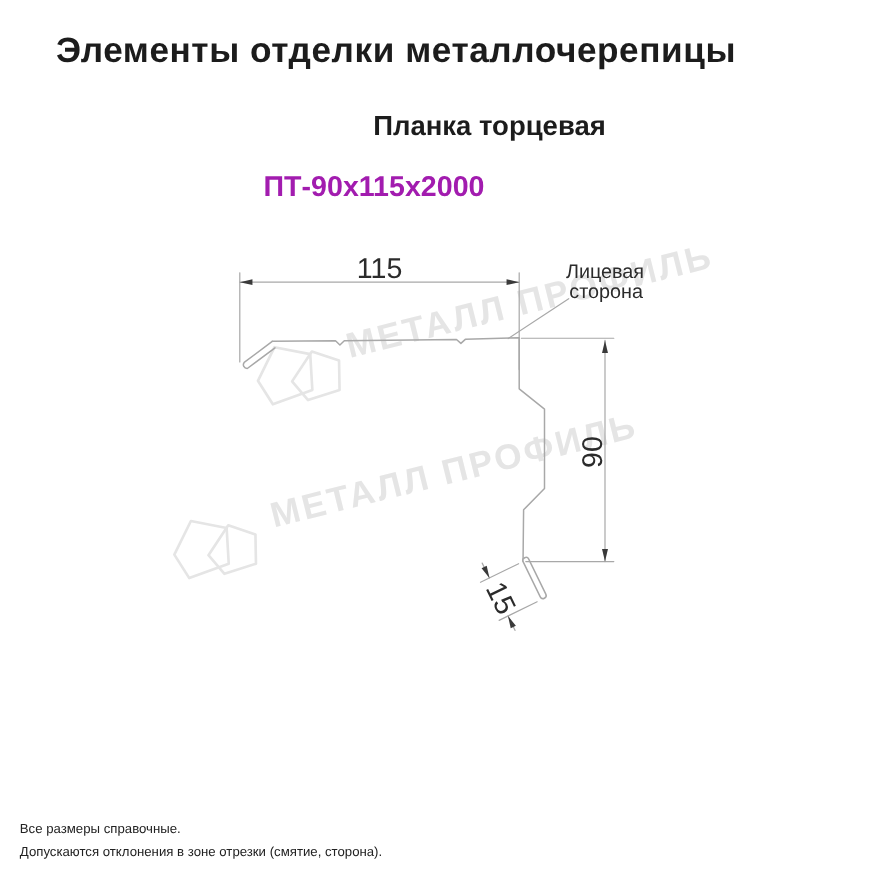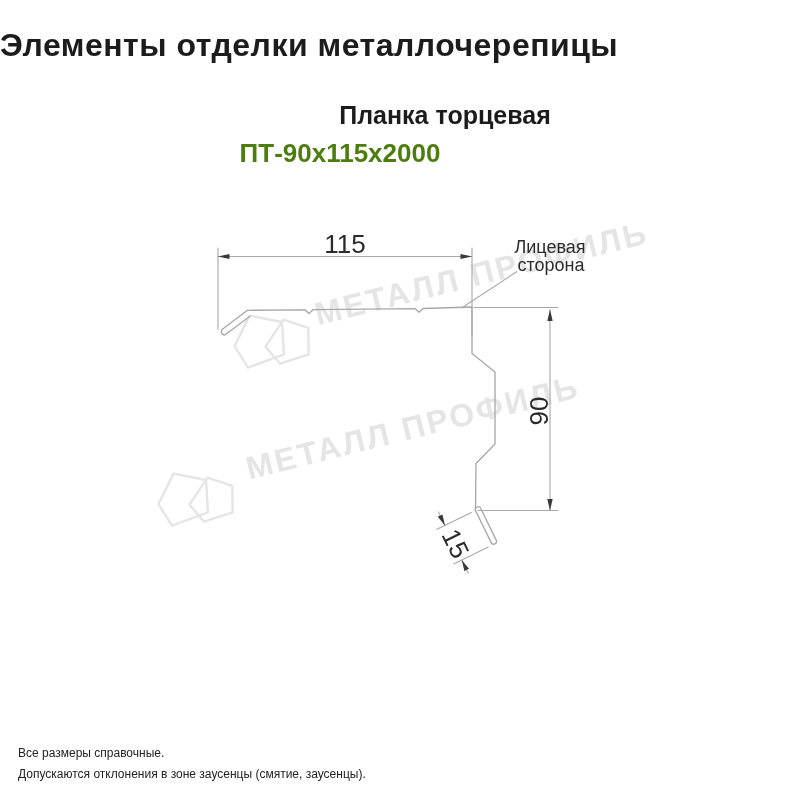--- a/index.html
+++ b/index.html
@@ -8,38 +8,38 @@
     width: 800px;
     height: 800px;
     background: #ffffff;
     font-family: "Liberation Sans", sans-serif;
     overflow: hidden;
     position: relative;
   }
   .abs { position: absolute; }
   .hdr-title {
     top: 27px; left: 0; width: 720px;
-    text-align: left;
+    text-align: center;
     font-size: 32px; font-weight: bold;
     color: #1c1c1c; letter-spacing: 0.5px;
     white-space: nowrap;
   }
   .hdr-sub {
     top: 101px; left: 0; width: 800px;
     text-align: center;
     font-size: 25px; font-weight: bold;
     color: #1c1c1c;
     white-space: nowrap;
     padding-left: 45px;
   }
   .hdr-model {
-    top: 138px; left: 0; width: 680px;
+    top: 154px; left: 0; width: 680px;
     text-align: center;
     font-size: 26px; font-weight: bold;
-    color: #4d7c0f;
+    color: #a21caf;
     white-space: nowrap;
   }
   .drawing-svg { top: 0; left: 0; }
   .footer-note {
     left: 18px; width: 760px;
     font-size: 12px; color: #222222;
     white-space: nowrap;
   }
   .note1 { top: 746px; }
   .note2 { top: 767px; }
@@ -119,13 +119,13 @@
   </g>
 
   <g>
     <path class="ln" d="M462,307.8 L517,271.5" stroke="#a8a8a8"></path>
     <text class="lbltxt" x="550" y="253" text-anchor="middle" fill="#2b2b2b">Лицевая</text>
     <text class="lbltxt" x="551" y="271" text-anchor="middle" fill="#2b2b2b">сторона</text>
   </g>
 </svg>
 
 <div class="abs footer-note note1">Все размеры справочные.</div>
-<div class="abs footer-note note2">Допускаются отклонения в зоне заусенцы (смятие, заусенцы).</div>
+<div class="abs footer-note note2">Допускаются отклонения в зоне отрезки (смятие, сторона).</div>
 
 </body></html>

